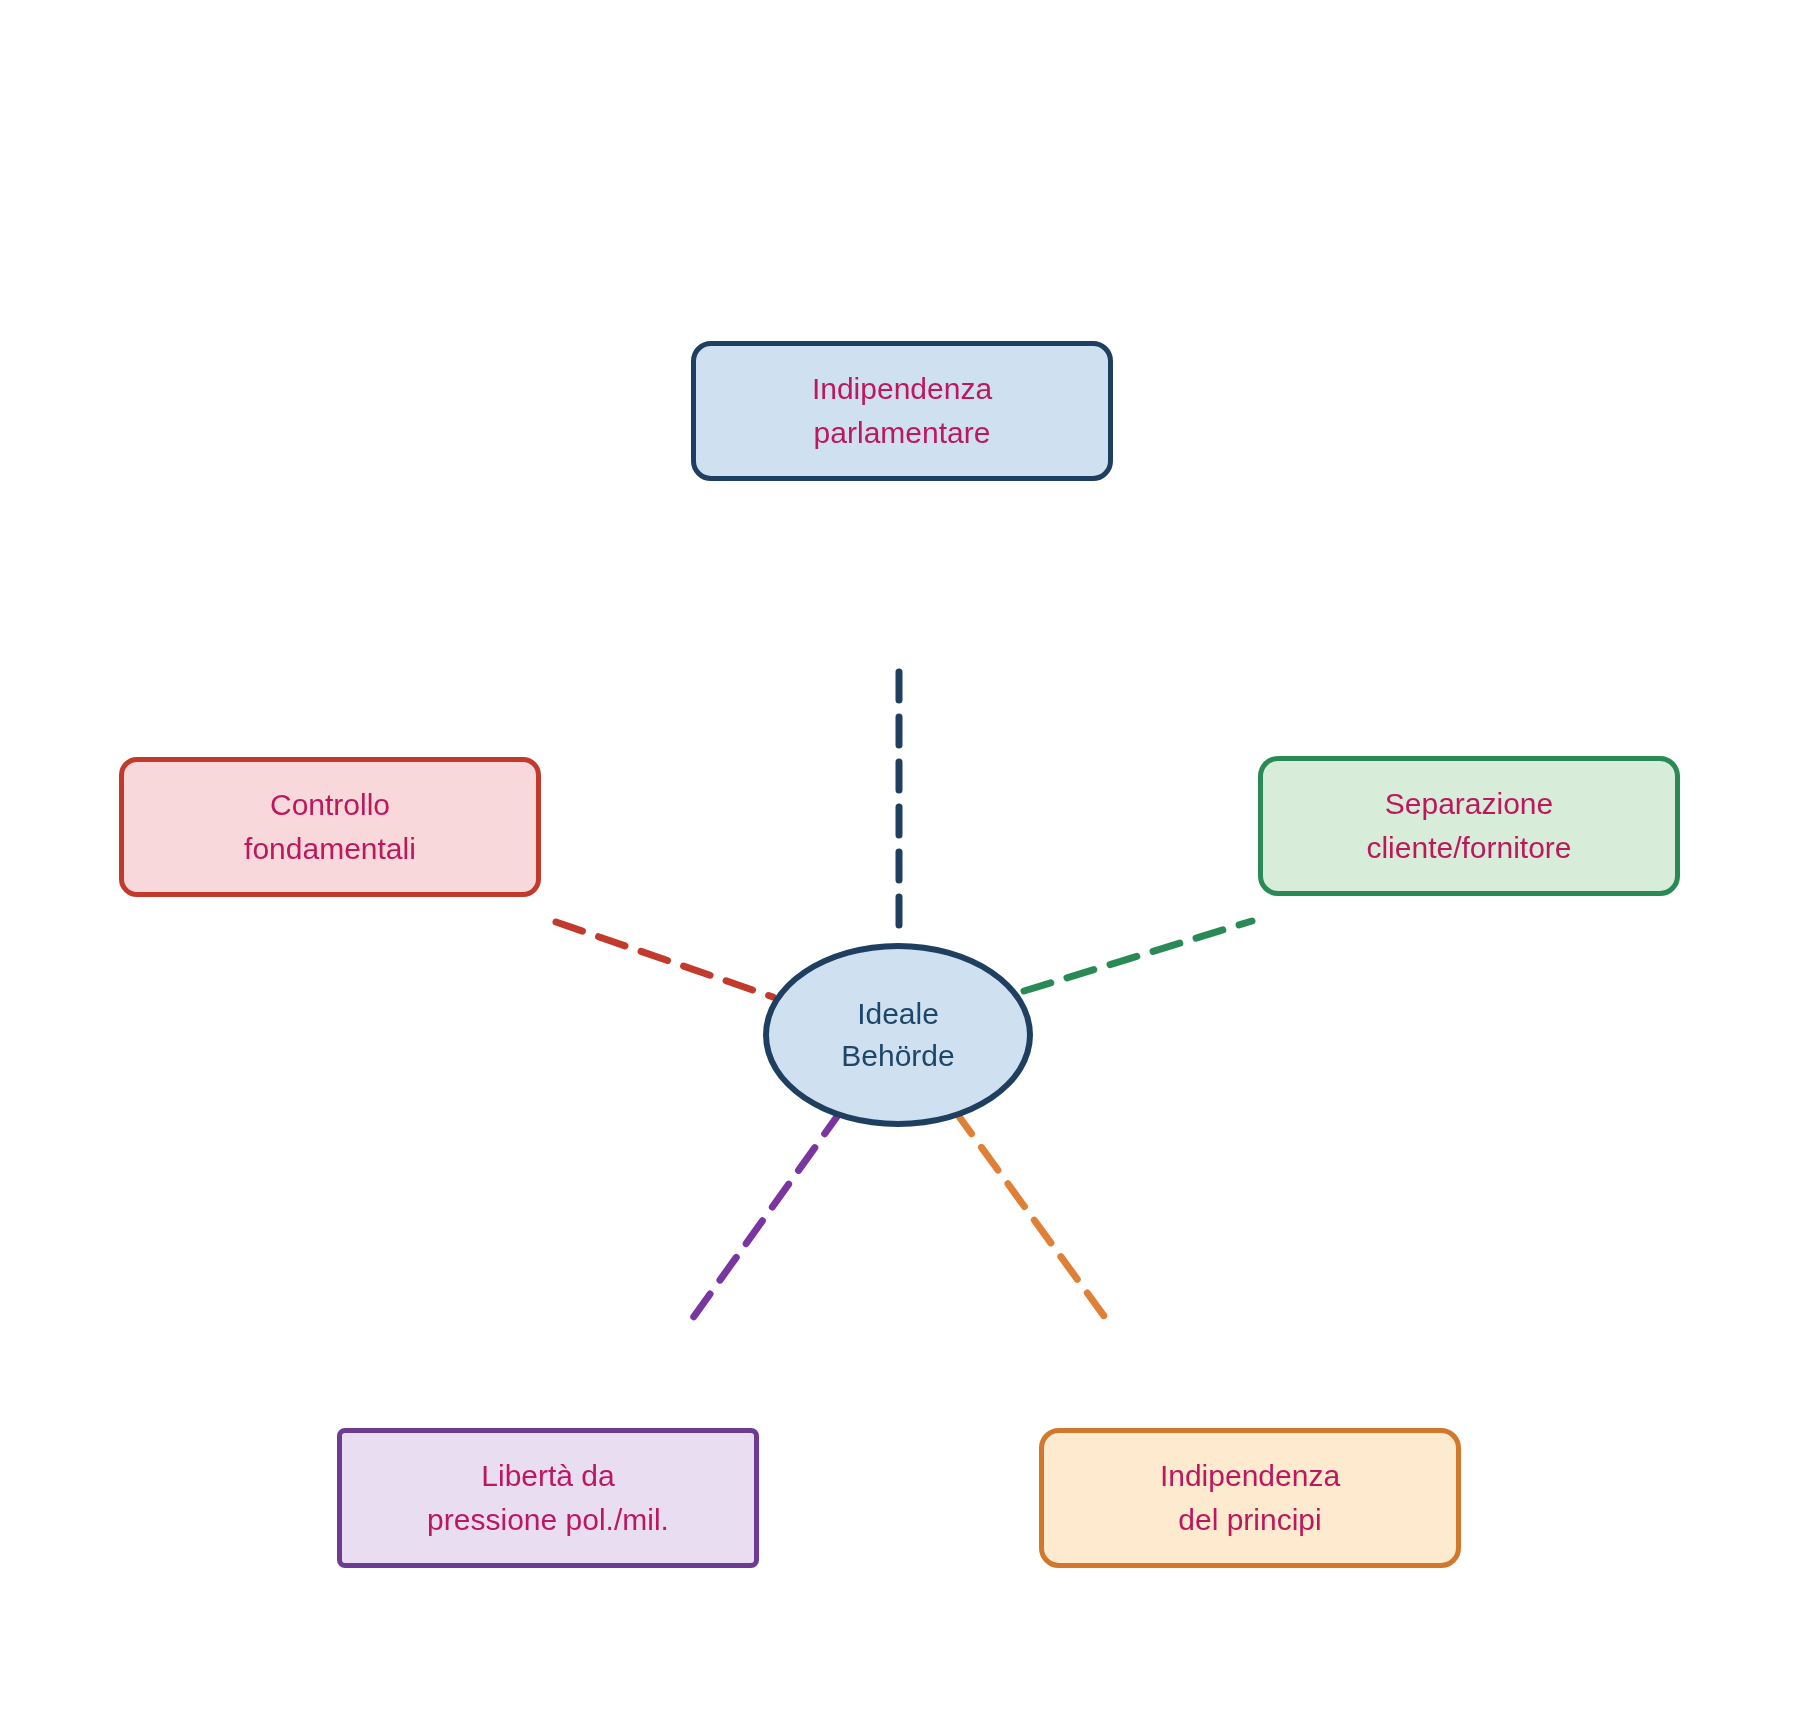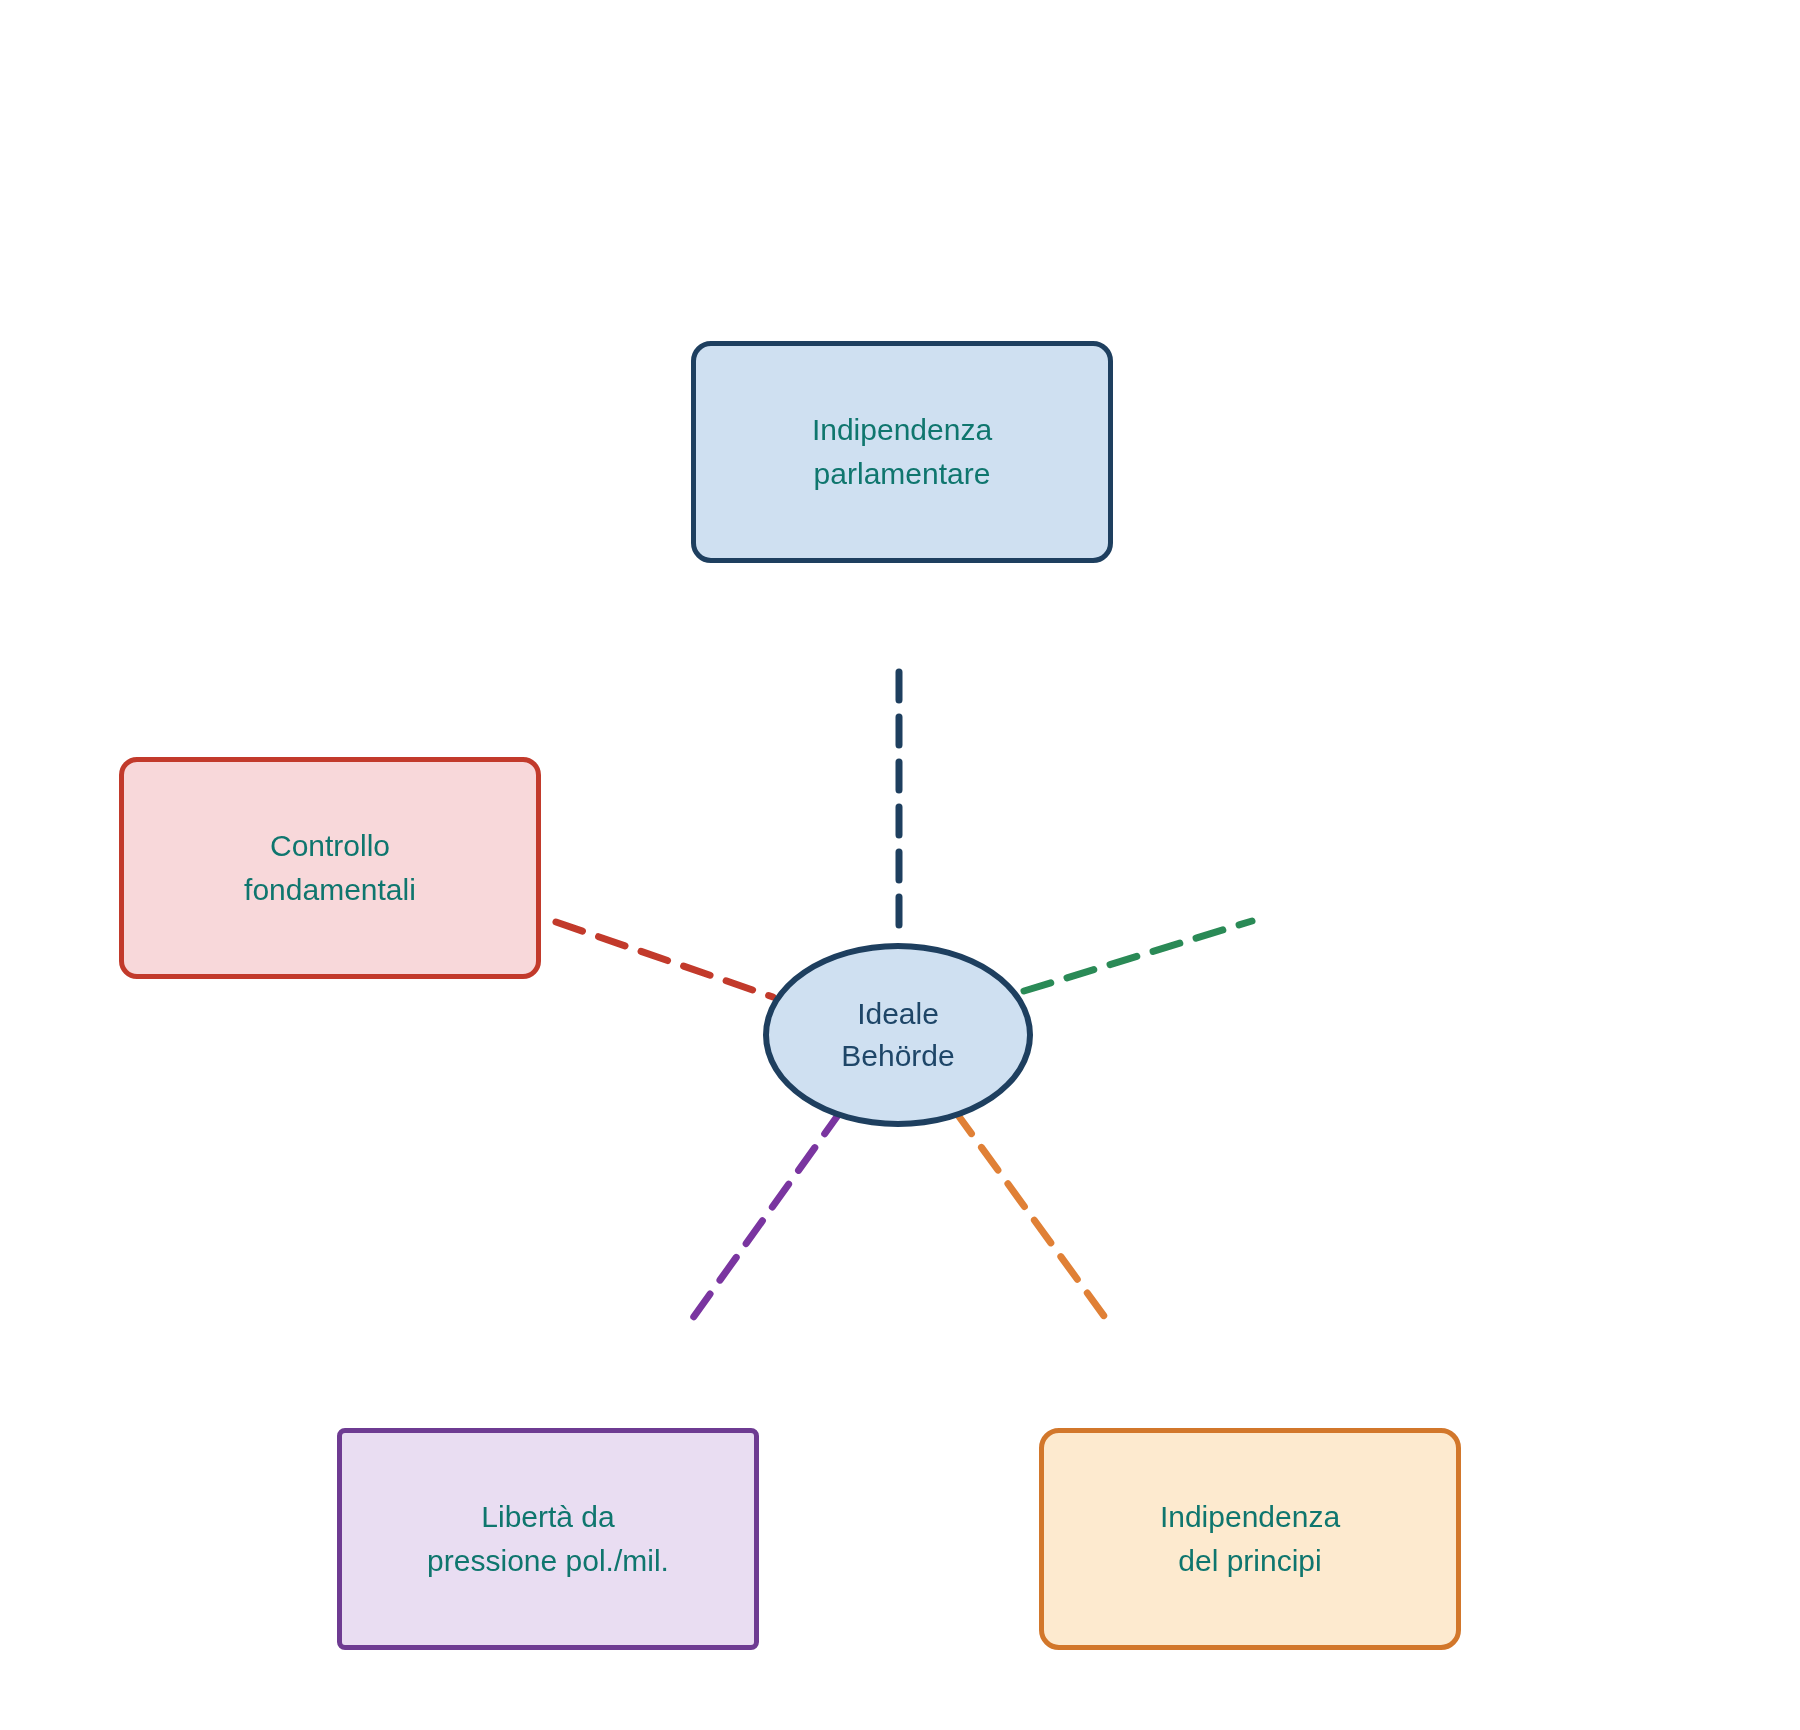--- a/index.html
+++ b/index.html
@@ -32,33 +32,33 @@
     position: absolute;
     left: 0;
     top: 0;
     width: 1800px;
     height: 1730px;
     pointer-events: none;
   }
   .node-box {
     position: absolute;
     width: 422px;
-    height: 222px;
+    height: 140px;
     border-radius: 20px;
     border-style: solid;
     border-width: 5px;
     box-sizing: border-box;
     display: flex;
     flex-direction: column;
     justify-content: center;
     align-items: center;
     text-align: center;
     font-size: 30px;
     line-height: 44px;
-    color: #0f766e;
+    color: #be185d;
   }
   .node-top {
     left: 691px; top: 341px;
     background: #cfe0f1;
     border-color: #1e3f5f;
   }
   .node-left {
     left: 119px; top: 757px;
     background: #f8d8da;
     border-color: #c23a2b;
@@ -121,20 +121,24 @@
   <div class="node-box node-top">
     <div>Indipendenza</div>
     <div>parlamentare</div>
   </div>
 
   <div class="node-box node-left">
     <div>Controllo</div>
     <div>fondamentali</div>
   </div>
 
+  <div class="node-box node-right">
+    <div>Separazione</div>
+    <div>cliente/fornitore</div>
+  </div>
 
   <div class="node-box node-bottom-left">
     <div>Libertà da</div>
     <div>pressione pol./mil.</div>
   </div>
 
   <div class="node-box node-bottom-right">
     <div>Indipendenza</div>
     <div>del principi</div>
   </div>

